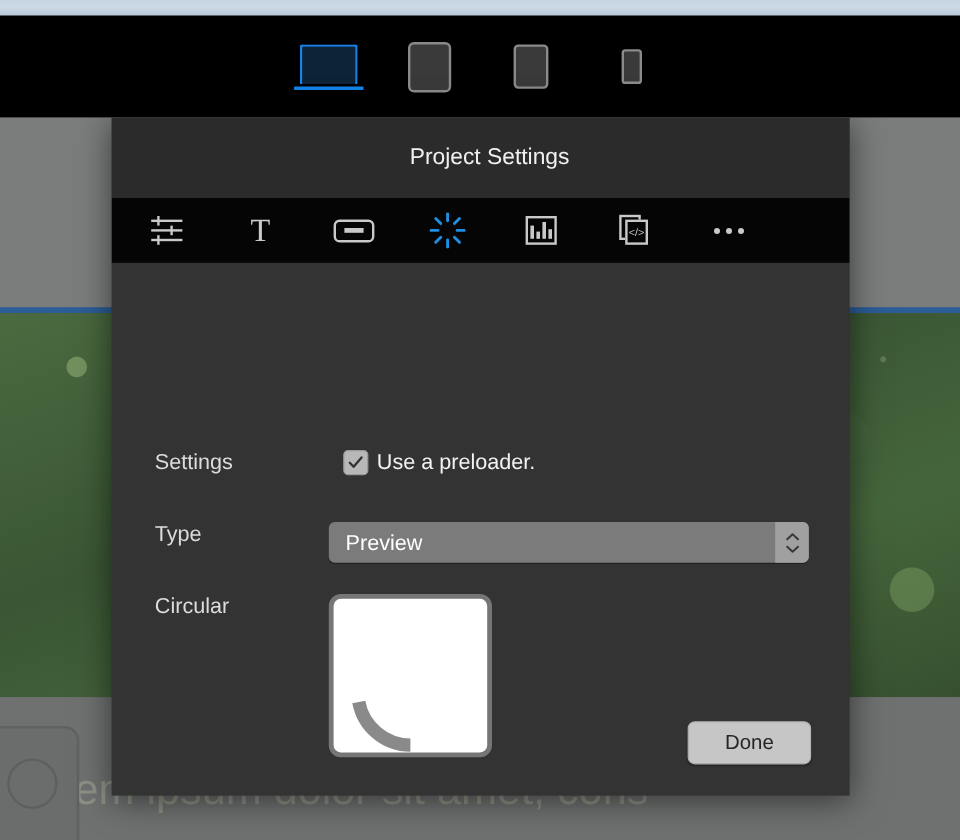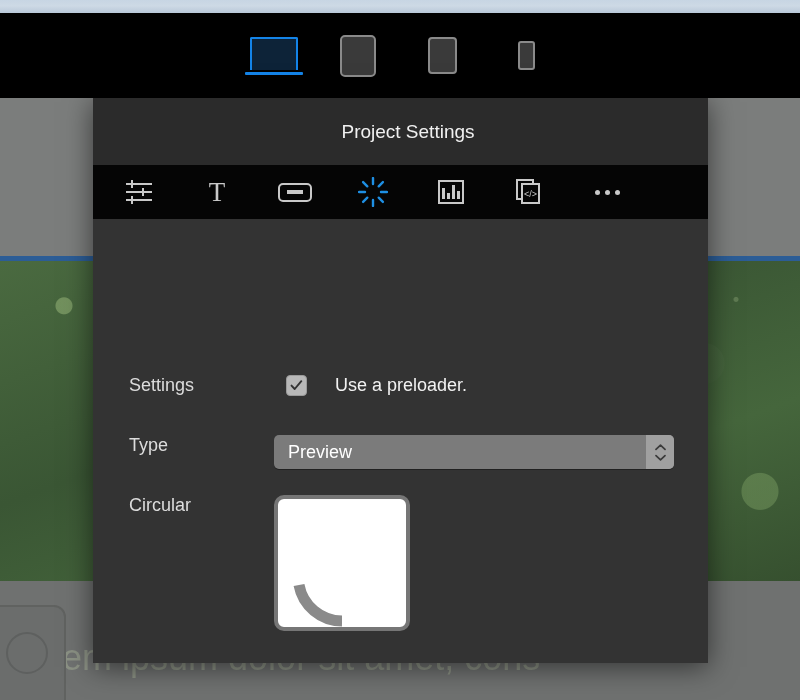--- a/index.html
+++ b/index.html
@@ -284,21 +284,21 @@
   .row-label {
     color: #dcdcdc;
     font-size: 18px;
     width: 145px;
     flex: none;
   }
   .row-preloader { left: 36px; top: 156px; }
   .row-type      { left: 36px; top: 216px; justify-content: center; }
   .row-preview   { left: 36px; top: 276px; }
 
-  .checkbox-wrap { display: flex; align-items: center; gap: 28px; padding-left: 12px; }
+  .checkbox-wrap { display: flex; align-items: center; gap: 7px; padding-left: 12px; }
   .checkbox {
     width: 19px; height: 19px;
     border-radius: 4px;
     background: #b8b8b8;
     border: 1px solid #9a9a9a;
     display: flex; align-items: center; justify-content: center;
     flex: none;
   }
   .checkbox svg { display: block; }
   .checkbox-label { color: #f2f2f2; font-size: 18px; }
@@ -504,14 +504,17 @@
       <div class="row-label">Circular</div>
       <div class="preview-box">
         <svg width="128" height="128" viewBox="0 0 128 128">
           <path d="M21 86 A 44 44 0 0 0 64 122" fill="none" stroke="#8a8a8a" stroke-width="11"></path>
         </svg>
       </div>
     </div>
 
   </div>
 
+  <div class="dlg-footer">
+    <div class="done-btn">Done</div>
+  </div>
 
 </div>
 
 </body></html>

